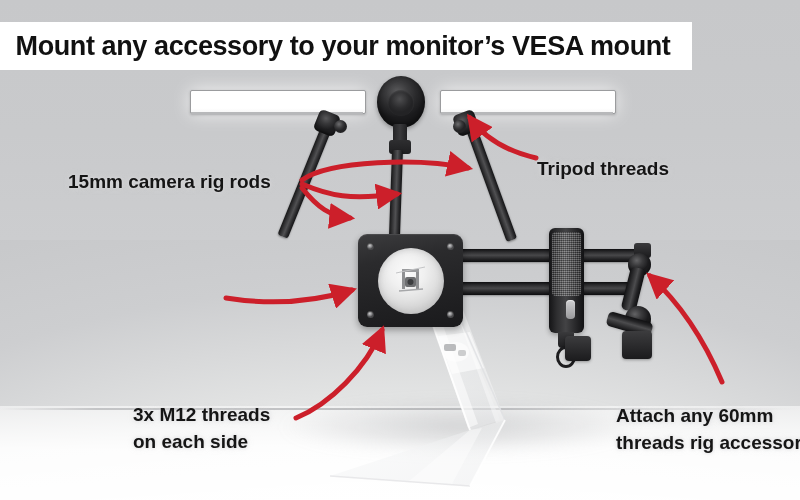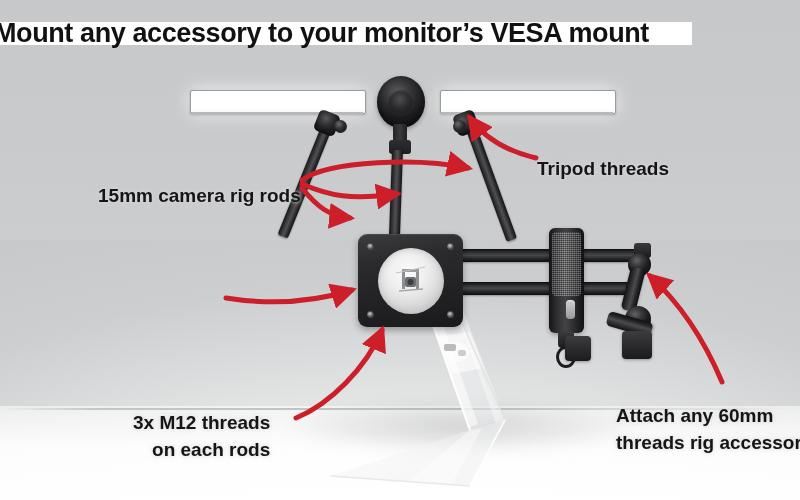--- a/index.html
+++ b/index.html
@@ -29,40 +29,40 @@
     background:linear-gradient(180deg,rgba(255,255,255,.55) 0%, rgba(255,255,255,.92) 45%, rgba(255,255,255,.98) 100%);
   }
   .soft-shadow{
     position:absolute;left:250px;top:392px;width:420px;height:70px;
     background:radial-gradient(55% 50% at 50% 50%, rgba(120,122,126,.30) 0%, rgba(150,152,156,.12) 55%, rgba(0,0,0,0) 78%);
     filter:blur(7px);
   }
 
   
   .title-banner{
-    position:absolute;left:0;top:22px;width:692px;height:23px;
+    position:absolute;left:0;top:22px;width:692px;height:48px;
     background:#ffffff;
-    display:flex;align-items:center;
+    display:flex;align-items:center;justify-content:center;
   }
   .title-text{
     font-size:27px;font-weight:bold;color:#111;
     letter-spacing:-.4px;white-space:nowrap;
     margin-left:-6px;
   }
 
   
   .lbl{
     position:absolute;color:#151515;font-weight:bold;
     font-size:19px;line-height:23px;white-space:nowrap;
     text-shadow:0 0 3px rgba(220,220,222,.85),0 0 6px rgba(220,220,222,.7);
   }
-  #lbl-rods{left:68px;top:184px;margin-left:30px;}
+  #lbl-rods{left:68px;top:170px;}
   #lbl-tripod{left:537px;top:157px;}
   #lbl-cnc{left:50px;top:286px;}
-  #lbl-m12{left:133px;top:401px;text-align:right;line-height:27px;margin-top:8px;}
+  #lbl-m12{left:133px;top:401px;text-align:left;line-height:27px;}
   #lbl-attach{left:616px;top:402px;line-height:27px;}
 
   
   .panel{
     position:absolute;
     background:linear-gradient(180deg,#ffffff 0%,#ffffff 78%,#f6f6f6 100%);
     border:1px solid #9b9c9e;
     border-radius:2px;
     box-shadow:0 1px 3px rgba(0,0,0,.22), 0 0 18px rgba(255,255,255,.8);
   }
@@ -348,21 +348,21 @@
     <span>15mm camera rig rods</span>
   </div>
 
   <div class="lbl" id="lbl-tripod">
     <span>Tripod threads</span>
   </div>
 
 
   <div class="lbl" id="lbl-m12">
     <div>3x M12 threads</div>
-    <div>on each rods</div>
+    <div>on each side</div>
   </div>
 
   <div class="lbl" id="lbl-attach">
     <div>Attach any 60mm</div>
     <div>threads rig accessor</div>
   </div>
 
   <div class="title-banner">
     <span class="title-text">Mount any accessory to your monitor’s VESA mount</span>
   </div>

